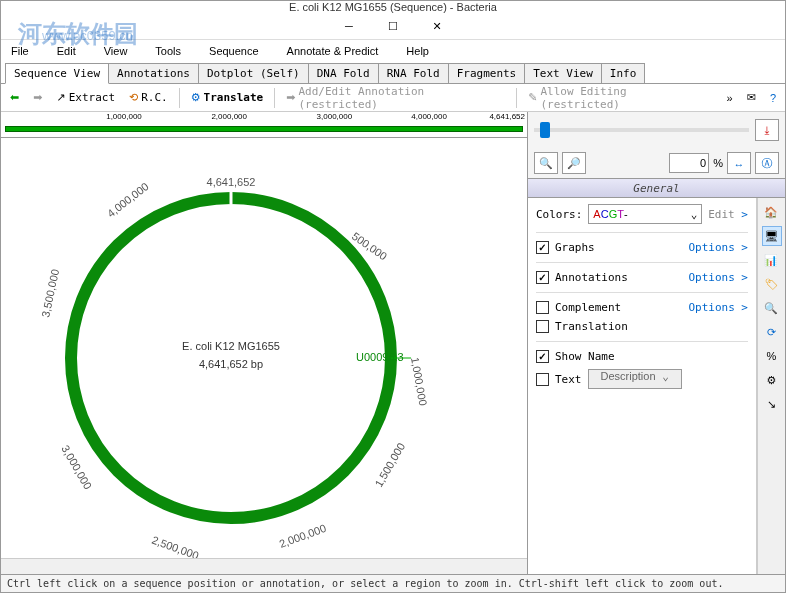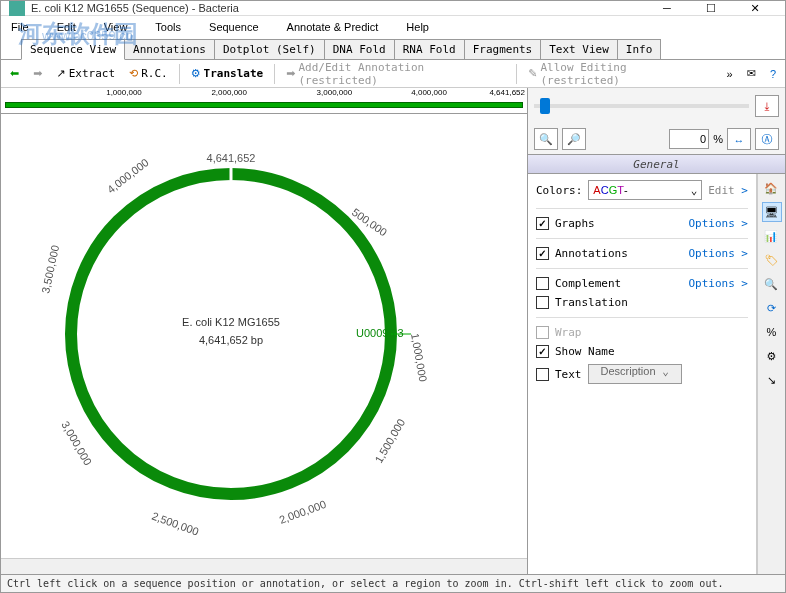--- a/index.html
+++ b/index.html
@@ -1,24 +1,24 @@
 <!DOCTYPE html>
 <html><head>
 <meta charset="utf-8">
 <style>
 * { box-sizing: border-box; margin: 0; padding: 0; font-family: Tahoma, sans-serif; font-size: 11px; }
 body { width: 786px; height: 593px; background: #fff; display: flex; flex-direction: column; border: 1px solid #999; overflow: hidden; }
-.titlebar { height: 15px; display: flex; align-items: center; padding: 0 8px; border-bottom: 1px solid #ddd; }
+.titlebar { height: 39px; display: flex; align-items: center; padding: 0 8px; border-bottom: 1px solid #ddd; flex-direction: column; }
 .titlebar .icon { width: 16px; height: 16px; background: #4a9; margin-right: 6px; }
 .titlebar .title { flex: 1; color: #333; }
 .titlebar .winbtns { display: flex; gap: 0; }
 .titlebar .winbtn { width: 44px; height: 26px; display: flex; align-items: center; justify-content: center; cursor: pointer; }
 .menubar { height: 22px; display: flex; align-items: center; padding: 0 4px; gap: 16px; }
 .menubar .mi { padding: 2px 6px; cursor: pointer; }
-.tabbar { height: 22px; display: flex; align-items: flex-end; border-bottom: 1px solid #999; padding-left: 20px; }
+.tabbar { height: 22px; display: flex; align-items: flex-end; border-bottom: 1px solid #999; padding-left: 4px; }
 .tabbar .tab { padding: 3px 8px; border: 1px solid #999; border-bottom: none; margin-right: -1px; background: #f0f0f0; cursor: pointer; font-family: monospace; }
 .tabbar .tab.active { background: #fff; border-bottom: 1px solid #fff; margin-bottom: -1px; }
 .toolbar { height: 28px; display: flex; align-items: center; border-bottom: 1px solid #ccc; padding: 0 4px; gap: 4px; }
 .tbtn { display: flex; align-items: center; gap: 3px; padding: 2px 4px; cursor: pointer; border: 1px solid transparent; }
 .tbtn .lbl { font-family: monospace; }
 .tbtn.disabled { color: #999; }
 .sep { width: 1px; height: 20px; background: #ccc; margin: 0 2px; }
 .workarea { flex: 1; display: flex; overflow: hidden; }
 .mainpanel { flex: 1; display: flex; flex-direction: column; border-right: 1px solid #999; }
 .ruler { height: 26px; background: #fff; border-bottom: 1px solid #999; position: relative; font-family: monospace; font-size: 9px; }
@@ -210,24 +210,20 @@
           <span class="checkbox"></span>
           <label>Complement</label>
           <span class="spacer"></span>
           <span class="optlink">Options</span>
         </div>
         <div class="proprow">
           <span class="checkbox"></span>
           <label>Translation</label>
         </div>
         <div class="hr"></div>
-        <div class="proprow" style="color:#aaa">
-          <span class="checkbox" style="border-color:#aaa"></span>
-          <label>Wrap</label>
-        </div>
         <div class="proprow">
           <span class="checkbox checked"></span>
           <label>Show Name</label>
         </div>
         <div class="proprow">
           <span class="checkbox"></span>
           <label>Text</label>
           <div class="desc-select"><span>Description</span> ⌄</div>
         </div>
       </div>

